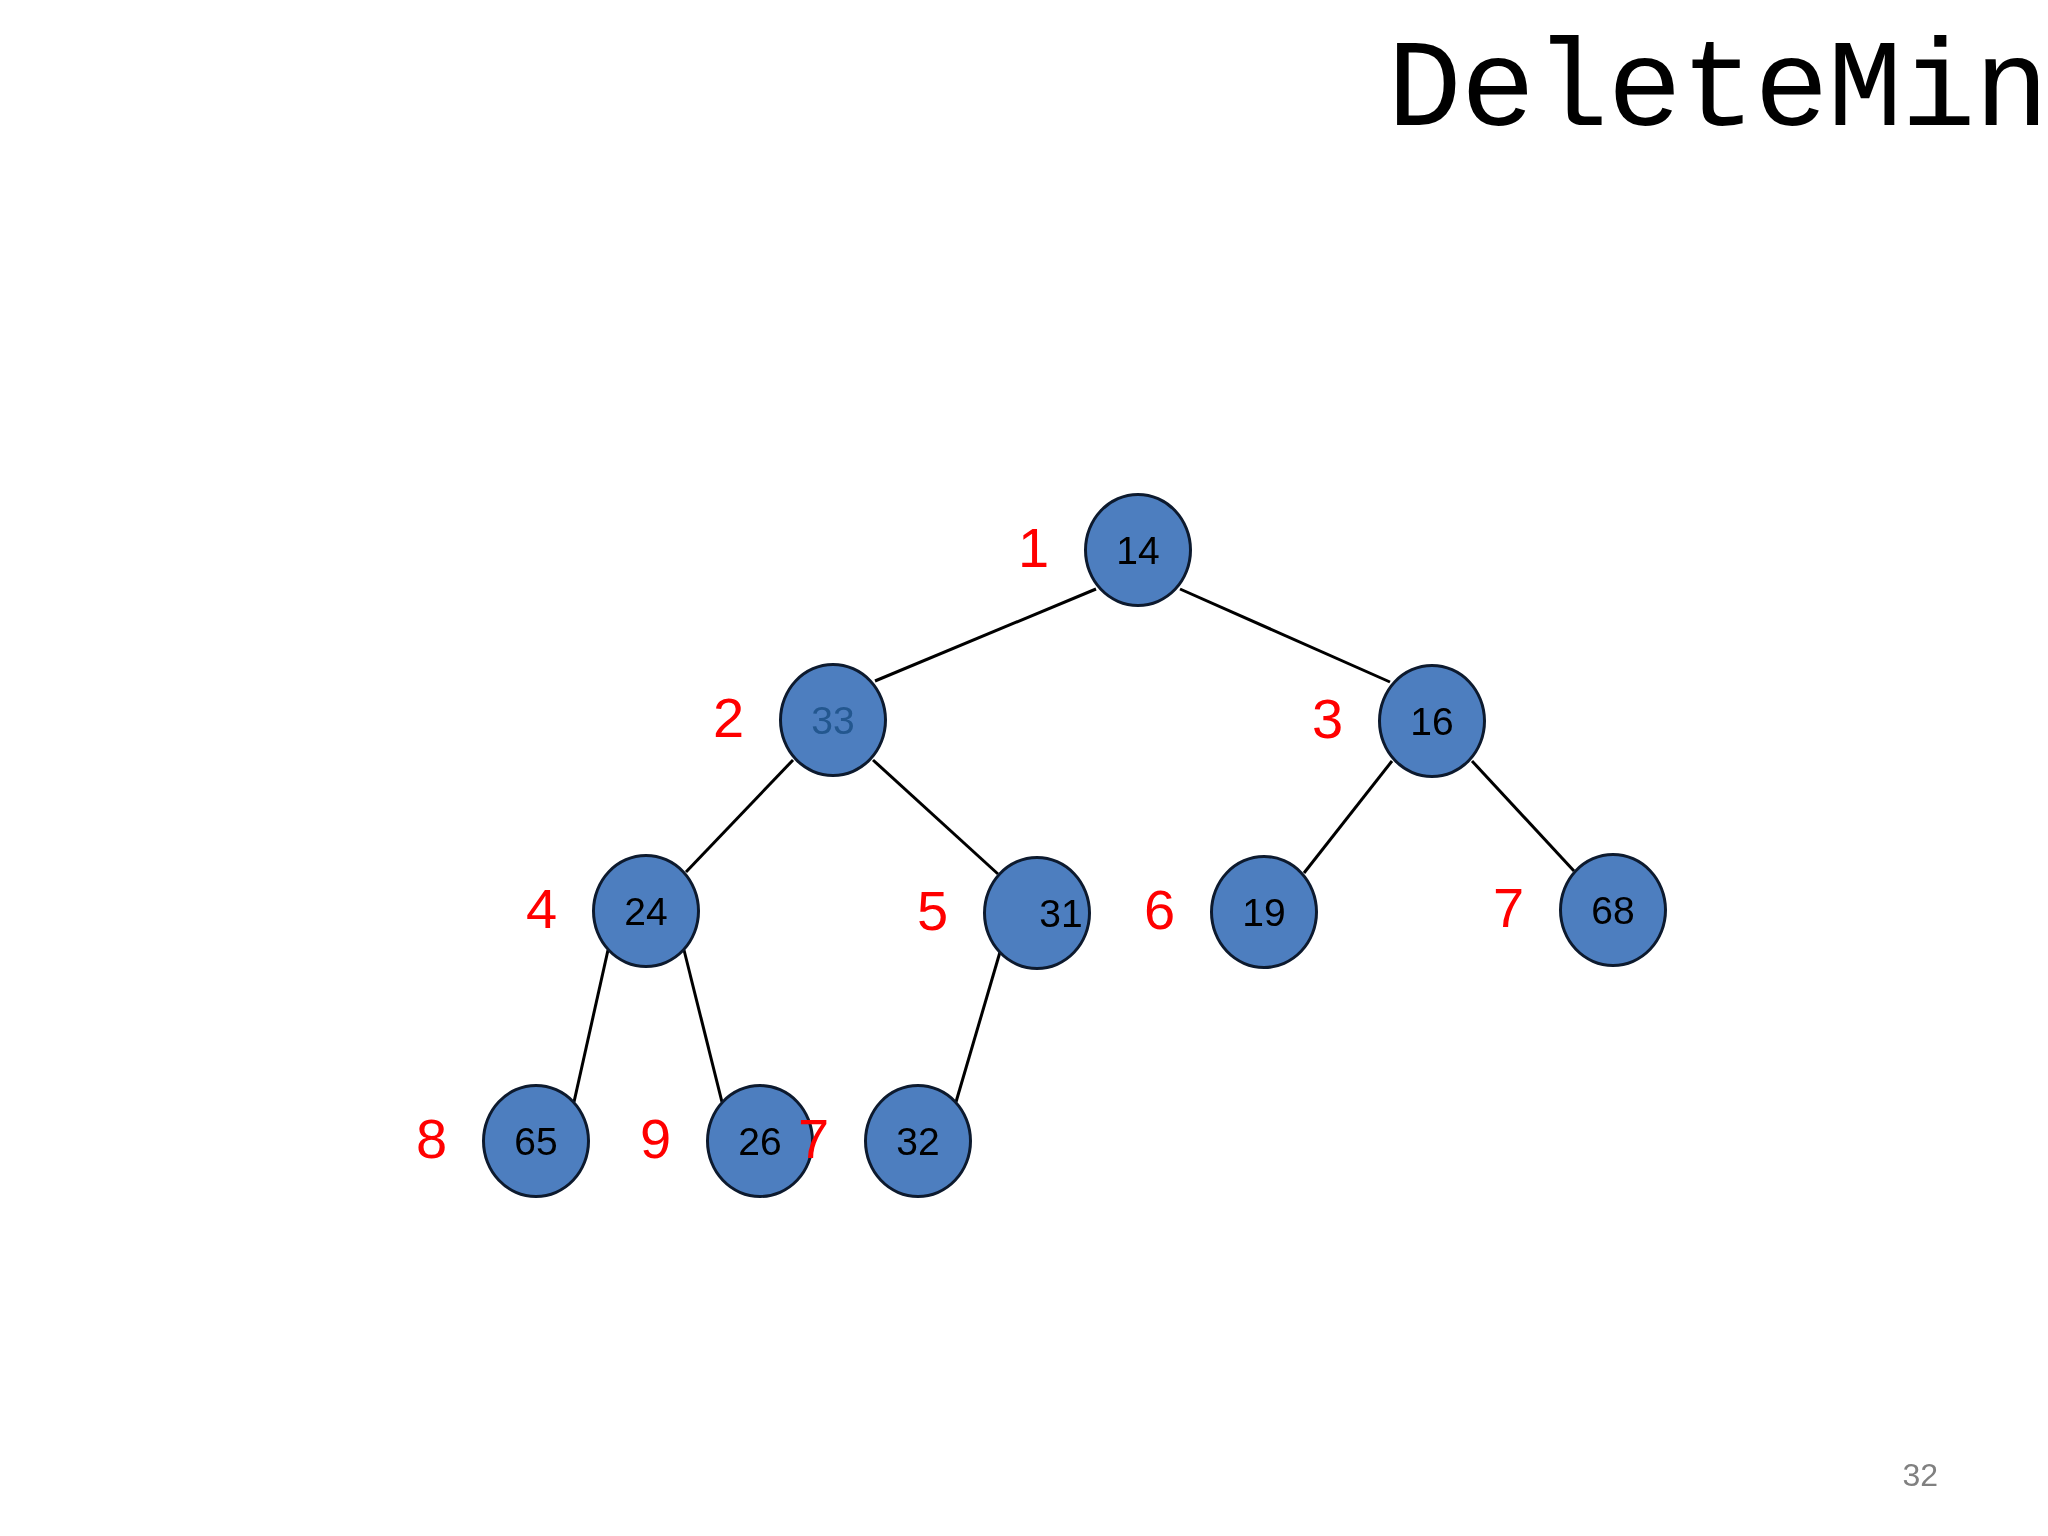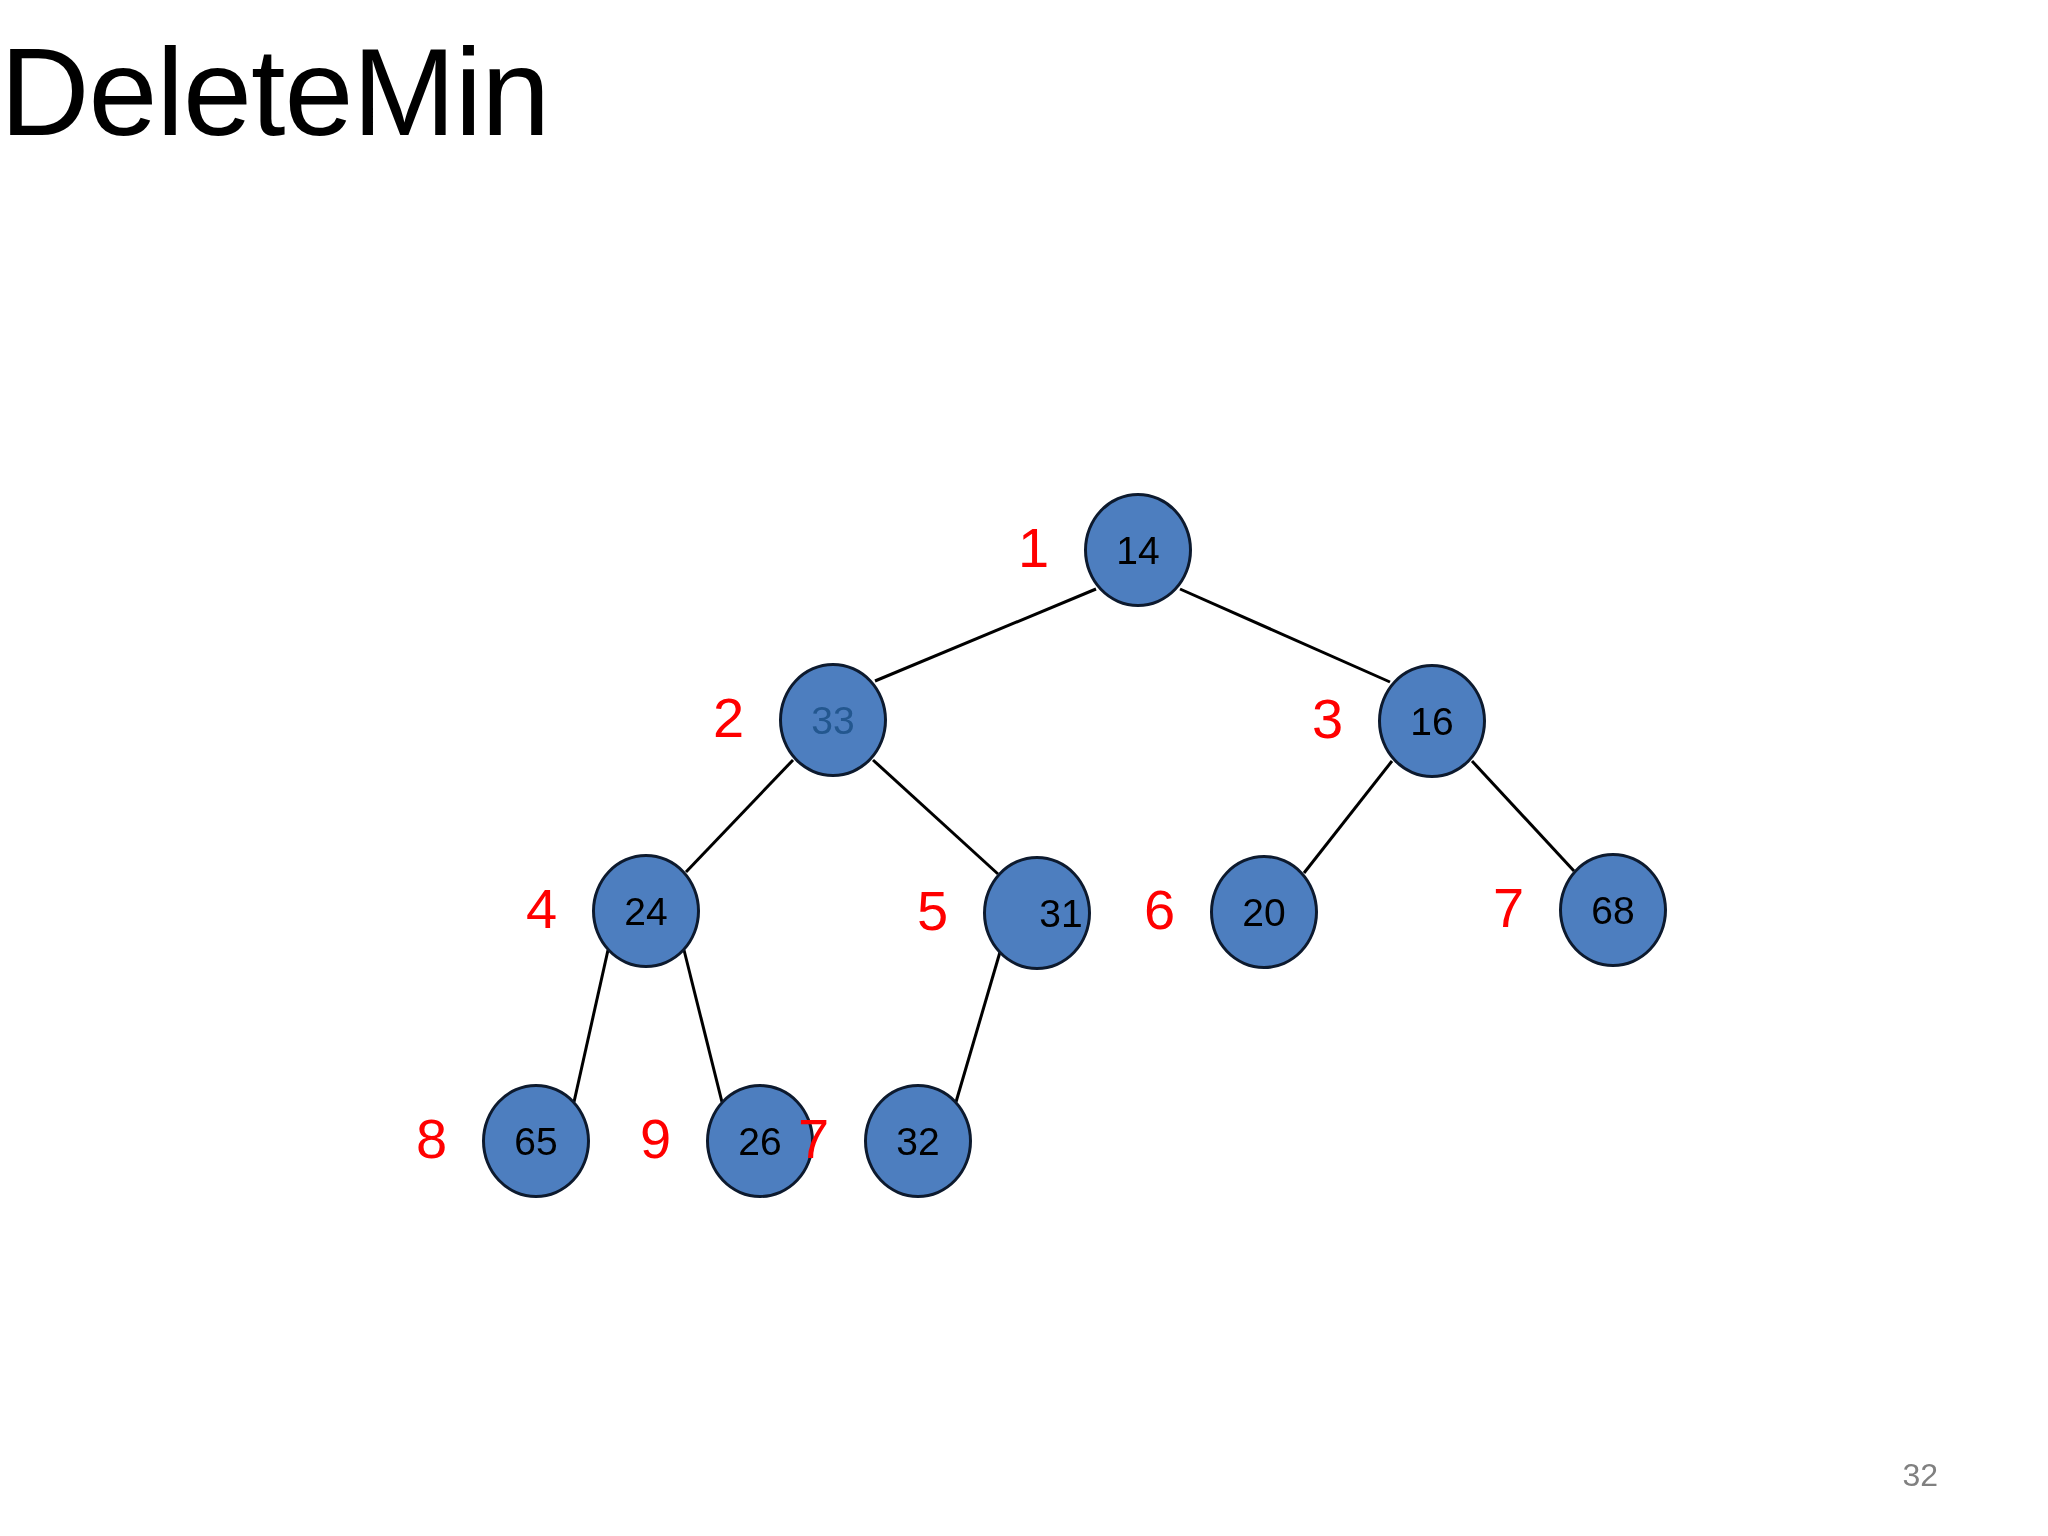--- a/index.html
+++ b/index.html
@@ -15,26 +15,26 @@
     width: 2048px;
     height: 1536px;
     background: #ffffff;
     overflow: hidden;
   }
   #slide-title {
     position: absolute;
     left: 0;
     top: 24px;
     width: 2048px;
-    text-align: left;
+    text-align: right;
     font-size: 124px;
     line-height: 1.1;
     font-weight: 400;
     color: #000000;
-    font-family: Liberation Sans, sans-serif;
+    font-family: Liberation Mono, monospace;
     letter-spacing: -1px;
   }
   #body-text {
     position: absolute;
     left: 158px;
     top: 355px;
     font-size: 62px;
     line-height: 1.2;
     color: #000000;
     font-family: "Liberation Sans", sans-serif;
@@ -128,21 +128,21 @@
         <div class="node-index" style="left: 526px; top: 881px; color: rgb(255, 0, 0);">4</div>
         <div class="node-ellipse" style="left: 592px; top: 854px; width: 108px; height: 114px; background: rgb(77, 126, 191); border-color: rgb(13, 26, 46);">
           <span class="node-value" style="color: rgb(0, 0, 0);">24</span>
         </div>
         <div class="node-index" style="left: 917px; top: 883px; color: rgb(255, 0, 0);">5</div>
         <div class="node-ellipse" style="left: 983px; top: 856px; width: 108px; height: 114px; background: rgb(77, 126, 191); border-color: rgb(13, 26, 46);">
           <span class="node-value" style="color: rgb(0, 0, 0); margin-left: 48px;">31</span>
         </div>
         <div class="node-index" style="left: 1144px; top: 882px; color: rgb(255, 0, 0);">6</div>
         <div class="node-ellipse" style="left: 1210px; top: 855px; width: 108px; height: 114px; background: rgb(77, 126, 191); border-color: rgb(13, 26, 46);">
-          <span class="node-value" style="color: rgb(0, 0, 0);">20</span>
+          <span class="node-value" style="color: rgb(0, 0, 0);">19</span>
         </div>
         <div class="node-index" style="left: 1493px; top: 880px; color: rgb(255, 0, 0);">7</div>
         <div class="node-ellipse" style="left: 1559px; top: 853px; width: 108px; height: 114px; background: rgb(77, 126, 191); border-color: rgb(13, 26, 46);">
           <span class="node-value" style="color: rgb(0, 0, 0);">68</span>
         </div>
         <div class="node-index" style="left: 416px; top: 1111px; color: rgb(255, 0, 0);">8</div>
         <div class="node-ellipse" style="left: 482px; top: 1084px; width: 108px; height: 114px; background: rgb(77, 126, 191); border-color: rgb(13, 26, 46);">
           <span class="node-value" style="color: rgb(0, 0, 0);">65</span>
         </div>
         <div class="node-index" style="left: 640px; top: 1111px; color: rgb(255, 0, 0);">9</div>

